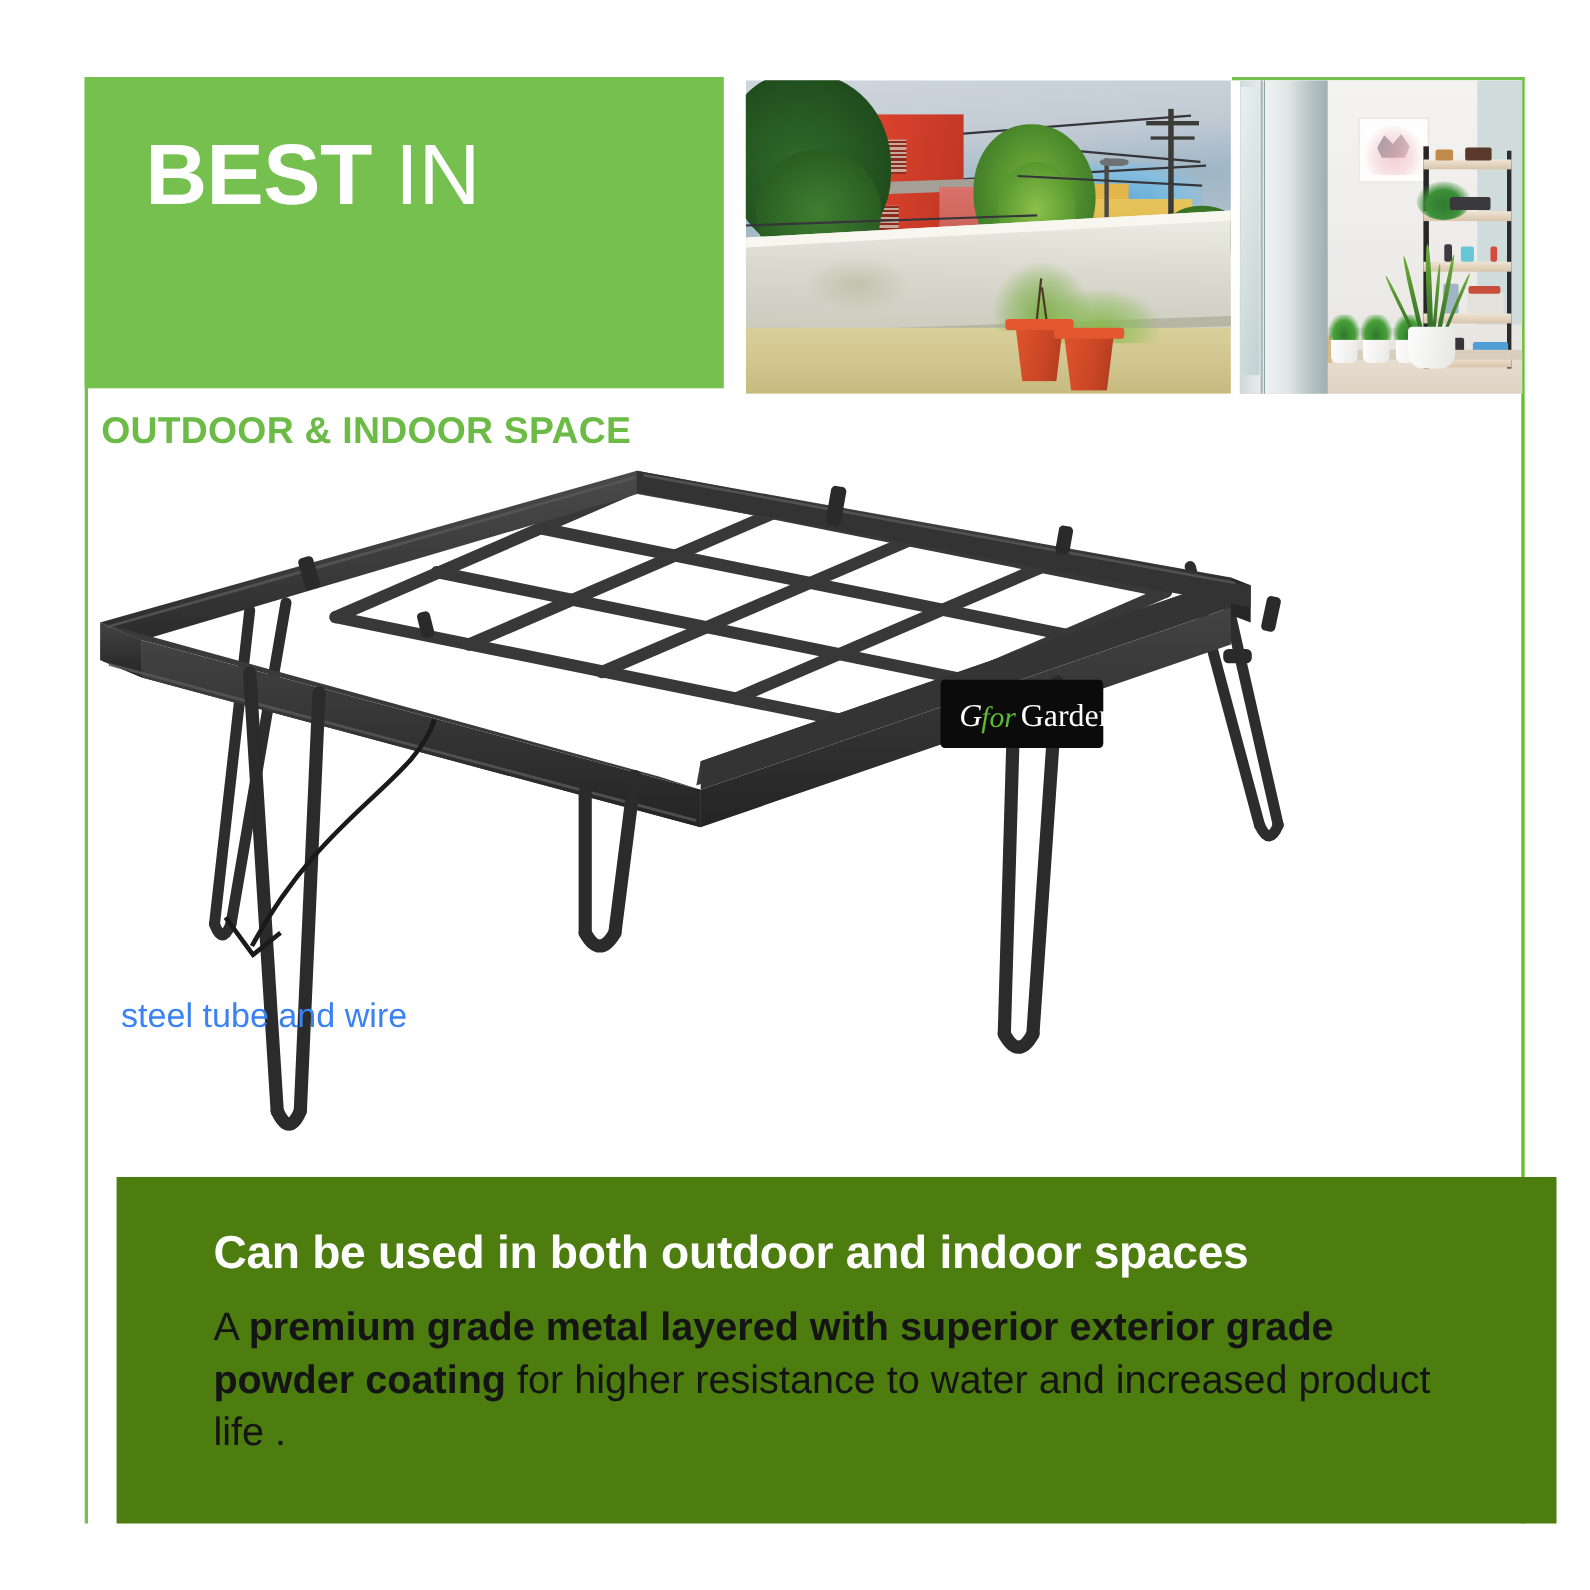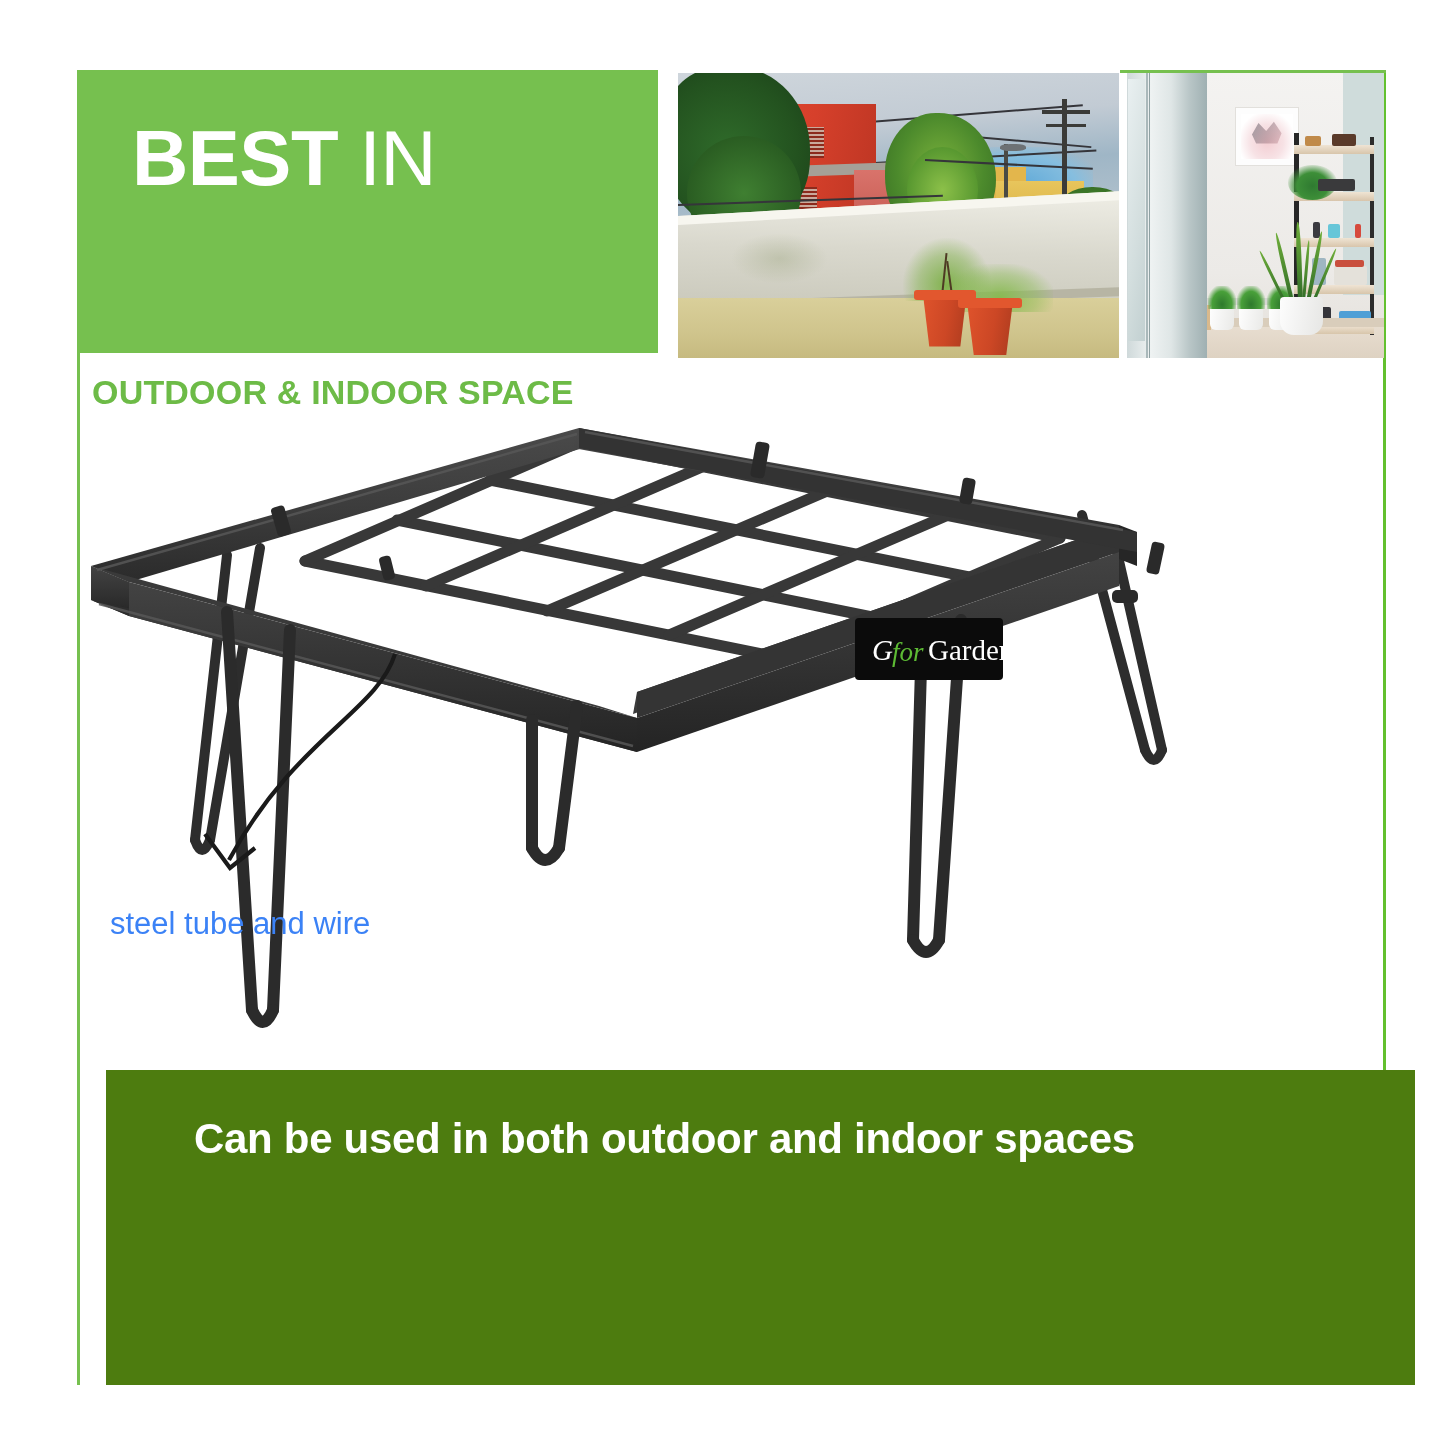--- a/index.html
+++ b/index.html
@@ -405,15 +405,16 @@
       </g>
     </svg>
   </div>
 
   <div class="callout">
     <div class="l2">steel tube and wire</div>
   </div>
 
   <div class="panel">
     <div class="panel-head">Can be used in both outdoor and indoor spaces</div>
+    <div class="panel-body"><span>A </span><b>premium grade metal layered with superior exterior grade powder coating</b><span> for higher resistance to water and increased product life .</span></div>
   </div>
 
 </div>
 
 </body></html>

